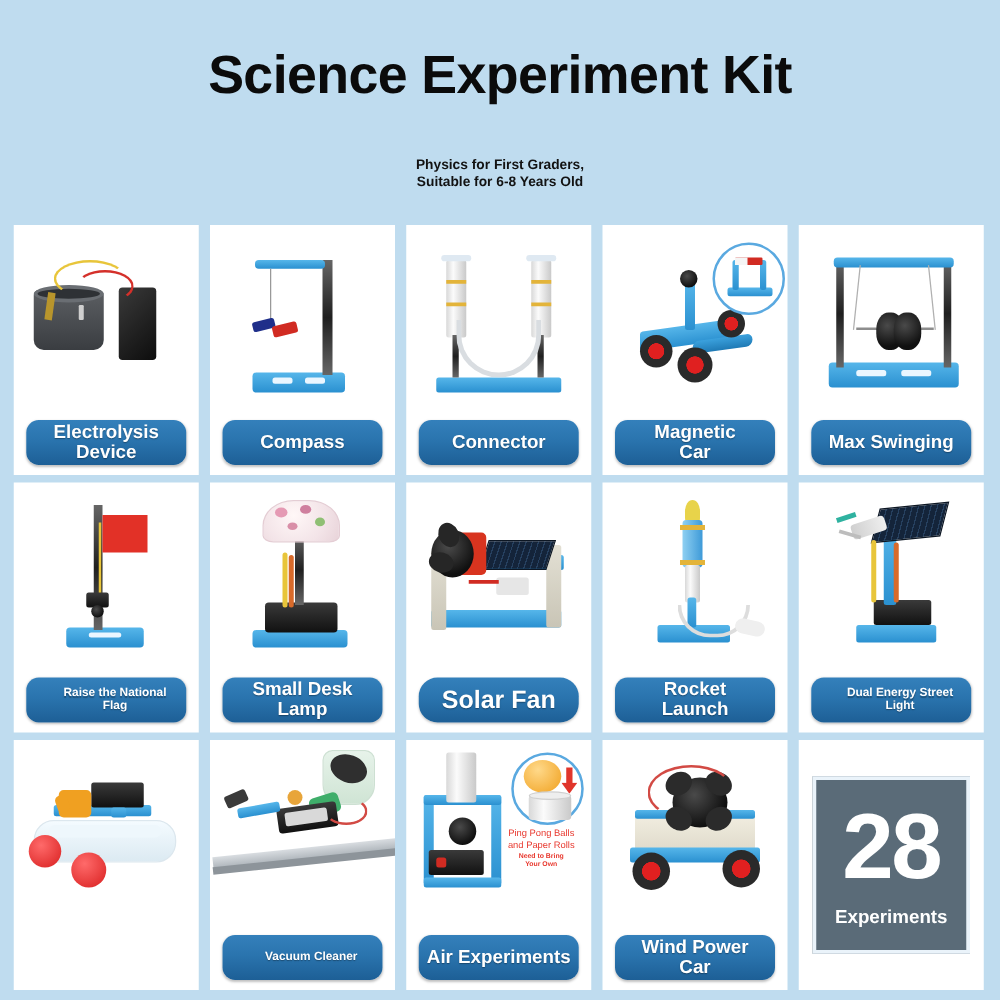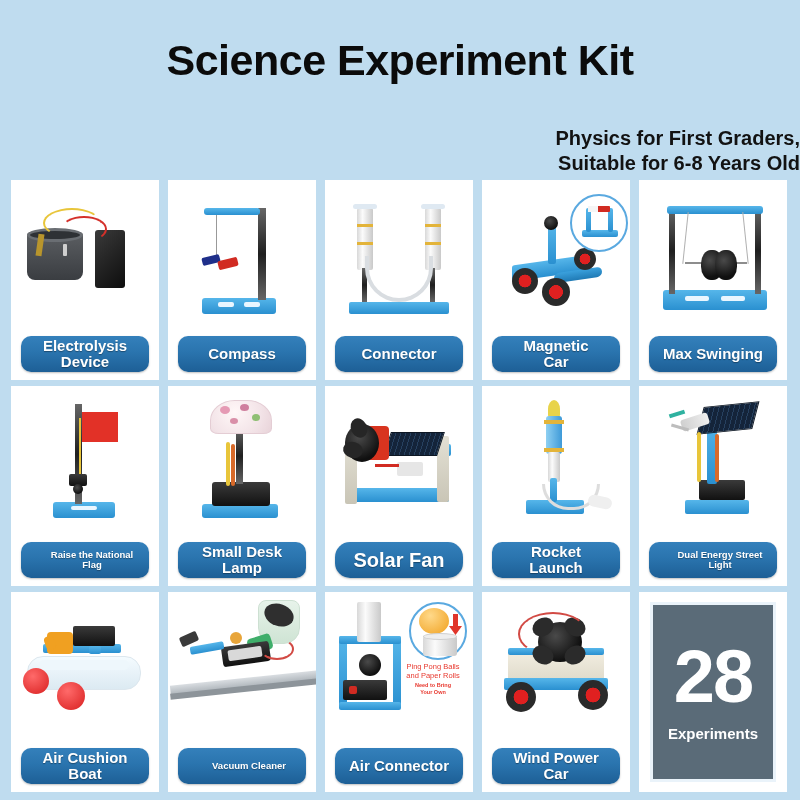--- a/index.html
+++ b/index.html
@@ -14,22 +14,22 @@
   
   .header { width:800px; height:180px; position:relative; }
   .title {
     position:absolute; top:36px; left:0; width:800px;
     text-align:center;
     font-size:43px; font-weight:bold; color:#0b0b0b;
     letter-spacing:-0.5px;
   }
   .subtitle {
     position:absolute; top:126px; left:0; width:800px;
-    text-align:right;
-    font-size:20px; font-weight:bold; color:#121212;
+    text-align:center;
+    font-size:11px; font-weight:bold; color:#121212;
     line-height:1.25; white-space:pre-line;
   }
 
   
   .grid {
     position:absolute; top:180px; left:11px;
     width:778px; height:612px;
     display:grid;
     grid-template-columns:repeat(5, 148px);
     grid-template-rows:repeat(3, 200px);
@@ -67,21 +67,21 @@
   .pill.sz-lg { font-size:15px; }
   .pill.sz-md { font-size:15px; }
   .pill.sz-sm { font-size:9.5px;padding-left:14px; }
 
   
   .count-card {
     background:#ffffff;
     display:flex; align-items:center; justify-content:center;
   }
   .count-inner {
-    width:126px; height:180px;
+    width:126px; height:142px;
     background:#5a6b78;
     border:3px solid #eaf3fa;
     display:flex; flex-direction:column;
     align-items:center; justify-content:center;
     color:#ffffff;
   }
   .count-number { font-size:74px; font-weight:bold; line-height:0.95; letter-spacing:-2px; }
   .count-label { font-size:15px; font-weight:bold; margin-top:12px; }
 
   
@@ -301,22 +301,20 @@
         <div class="p" style="left:22px;top:62px;width:90px;height:10px;background:#eef7fc;border-radius:6px;"></div>
         <div class="p base-blue" style="left:26px;top:46px;width:78px;height:9px;"></div>
         <div class="p blk" style="left:56px;top:28px;width:42px;height:20px;"></div>
         <div class="p" style="left:30px;top:34px;width:26px;height:22px;background:#f0a021;border-radius:4px;"></div>
         <div class="p" style="left:28px;top:38px;width:10px;height:14px;background:#f0a021;border-radius:4px;transform:rotate(-20deg);"></div>
         <div class="p" style="left:6px;top:70px;width:26px;height:26px;border-radius:50%;background:radial-gradient(circle at 38% 32%,#ff6a6a,#d81f1f);"></div>
         <div class="p" style="left:40px;top:84px;width:28px;height:28px;border-radius:50%;background:radial-gradient(circle at 38% 32%,#ff6a6a,#d81f1f);"></div>
         <div class="p base-blue" style="left:72px;top:48px;width:12px;height:8px;"></div>
       </div>
     </div>
-    <div class="pill sz-md">Air Cushion
-Boat</div>
   </div>
 
   <div class="card">
     <div class="photo">
       <div class="ill">
         <div class="p" style="left:-4px;top:80px;width:150px;height:10px;background:linear-gradient(to bottom,#d9dde1,#a9b0b6);transform:rotate(-6deg);"></div>
         <div class="p" style="left:-4px;top:88px;width:150px;height:6px;background:#8d949a;transform:rotate(-6deg);"></div>
         <div class="p" style="left:84px;top:2px;width:42px;height:44px;border-radius:8px 8px 16px 16px;background:linear-gradient(to bottom,#e7f3ea,#cfe4d4);border:1px solid #cde0d2;"></div>
         <div class="p" style="left:90px;top:6px;width:30px;height:22px;background:#2f2f2f;border-radius:50%;transform:rotate(20deg);"></div>
         <div class="p" style="left:74px;top:38px;width:24px;height:16px;background:#3fae6a;border-radius:4px;transform:rotate(-18deg);"></div>
@@ -347,21 +345,21 @@
         <div class="p" style="left:122px;top:16px;width:5px;height:14px;background:#e0352b;"></div>
         <div class="p" style="left:118px;top:28px;width:13px;height:9px;background:#e0352b;clip-path:polygon(0 0,100% 0,50% 100%);"></div>
         <div class="p cyl" style="left:92px;top:38px;width:34px;height:20px;border-radius:3px;"></div>
         <div class="p" style="left:92px;top:35px;width:34px;height:7px;border-radius:50%;background:#eee;border:1px solid #cfcfcf;box-sizing:border-box;"></div>
       </div>
       <div class="p" style="left:64px;top:64px;width:76px;text-align:center;color:#e8392f;font-size:7.5px;font-weight:normal;line-height:1.25;white-space:pre-line;">Ping Pong Balls
 and Paper Rolls</div>
       <div class="p" style="left:64px;top:84px;width:76px;text-align:center;color:#e8392f;font-size:5.5px;font-weight:bold;line-height:1.3;white-space:pre-line;">Need to Bring
 Your Own</div>
     </div>
-    <div class="pill sz-md">Air Connector</div>
+    <div class="pill sz-md">Air Experiments</div>
   </div>
 
   <div class="card">
     <div class="photo">
       <div class="ill">
         <div class="p" style="left:20px;top:52px;width:96px;height:34px;background:linear-gradient(to bottom,#f3efe2,#ddd8c8);border-radius:3px;"></div>
         <div class="p base-blue" style="left:16px;top:80px;width:104px;height:12px;"></div>
         <div class="p base-blue" style="left:20px;top:50px;width:96px;height:7px;"></div>
         <div class="p wheel" style="left:18px;top:84px;width:30px;height:30px;"></div>
         <div class="p wheel" style="left:90px;top:82px;width:30px;height:30px;"></div>

